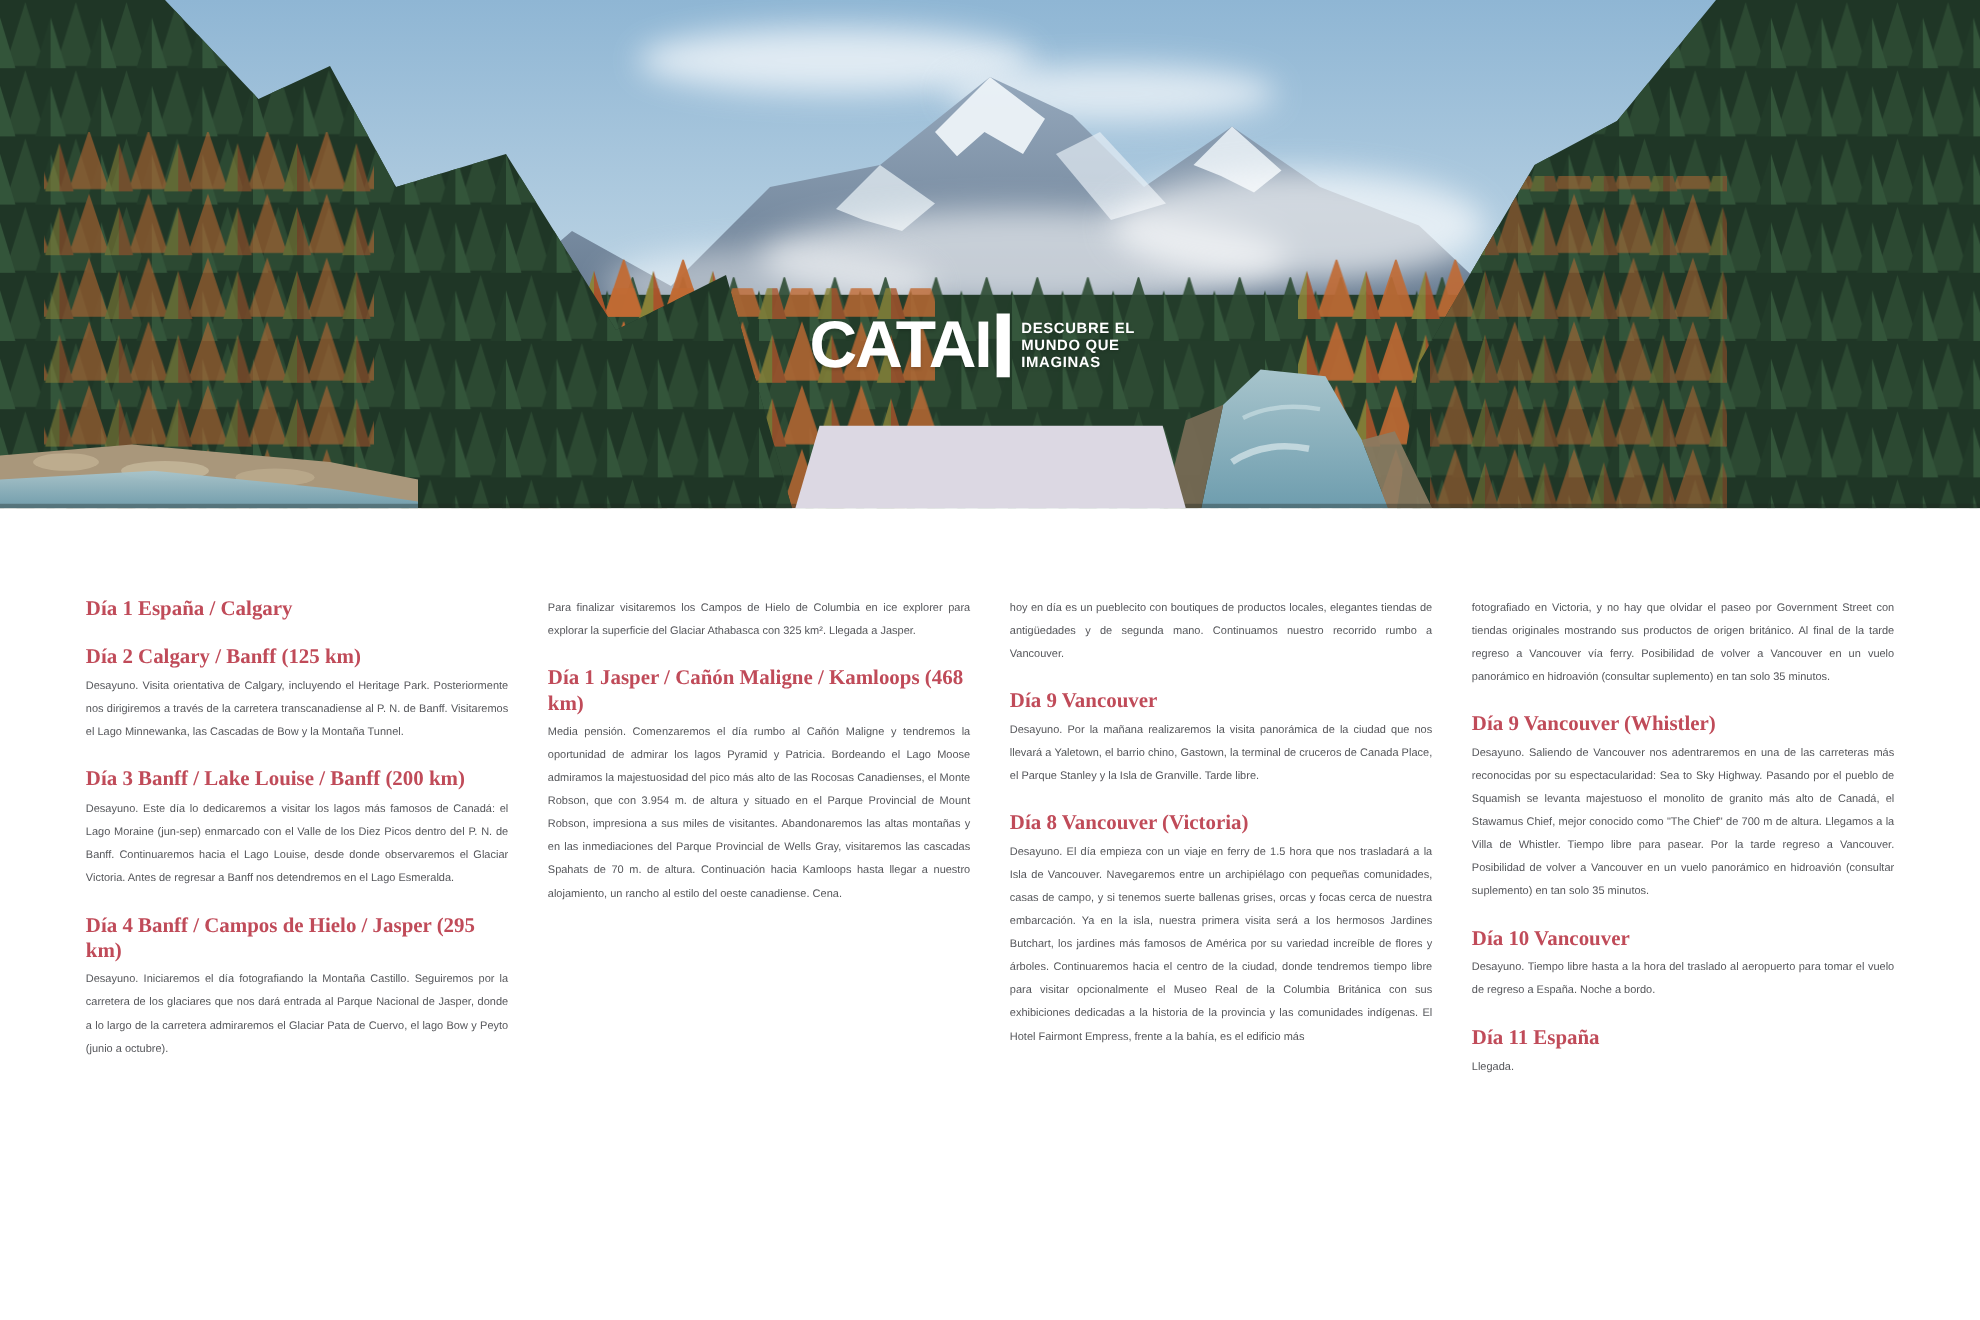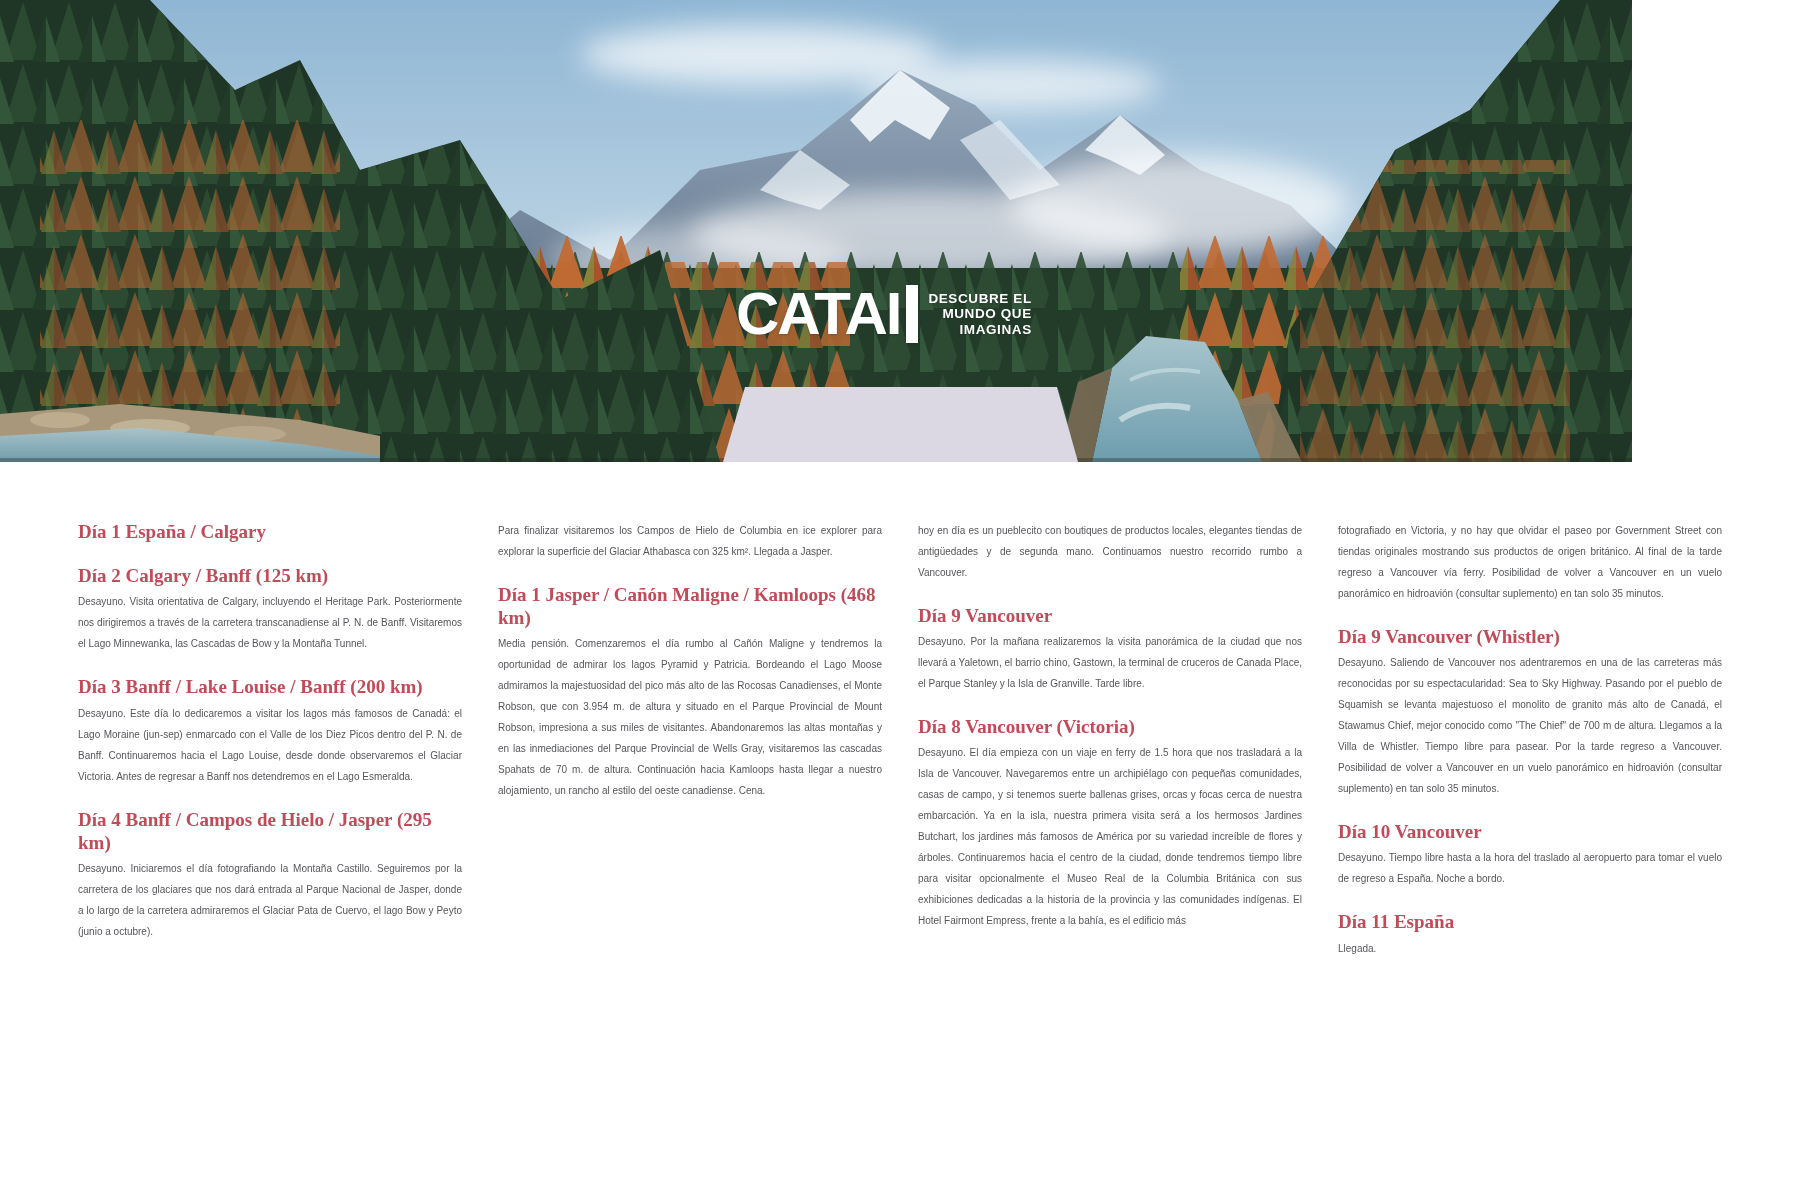--- a/index.html
+++ b/index.html
@@ -7,21 +7,21 @@
   body {
     width: 1800px; height: 1200px;
     background: #ffffff;
     font-family: "Liberation Sans", sans-serif;
     position: relative;
     overflow: hidden;
   }
   
   .hero {
     position: relative;
-    width: 1632px; height: 462px;
+    width: 1800px; height: 462px;
     overflow: hidden;
   }
   .hero-svg { display: block; width: 1800px; height: 462px; }
   .logo {
     position: absolute;
     left: 736px; top: 284px;
     display: flex;
     align-items: center;
     color: #ffffff;
     text-shadow: 0 1px 3px rgba(0,0,0,0.18);
@@ -37,28 +37,27 @@
     width: 12px; height: 58px;
     background: #ffffff;
     margin: 0 10px 0 6px;
     box-shadow: 0 1px 3px rgba(0,0,0,0.18);
   }
   .logo-tagline {
     font-weight: 700;
     font-size: 13.5px;
     line-height: 1.12;
     letter-spacing: 0.6px;
-    text-align: right;
   }
   .logo-tagline span { display: block; }
   
   .content {
     display: flex;
     gap: 36px;
-    padding: 58px 74px 0 78px;
+    padding: 80px 74px 0 78px;
   }
   .col { width: 384px; flex: 0 0 384px; }
   .block { margin-bottom: 21px; }
   .day-title {
     font-family: "Liberation Serif", serif;
     font-weight: 700;
     font-size: 19px;
     line-height: 1.22;
     color: #C04B59;
     margin-bottom: 4px;

